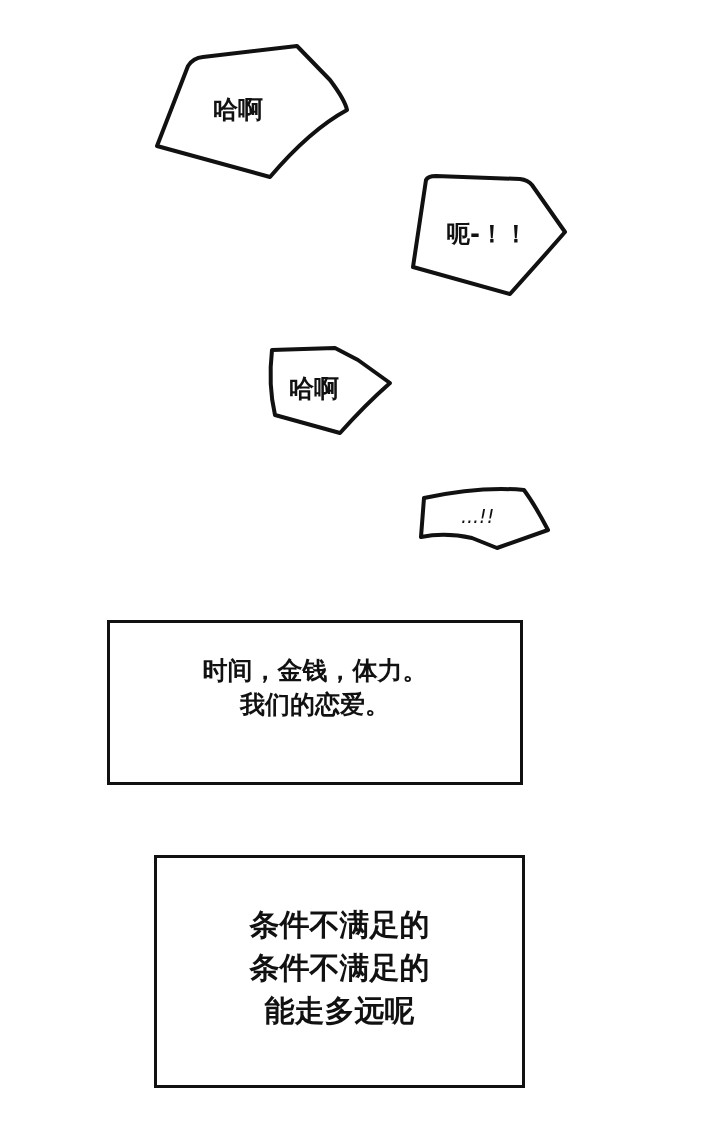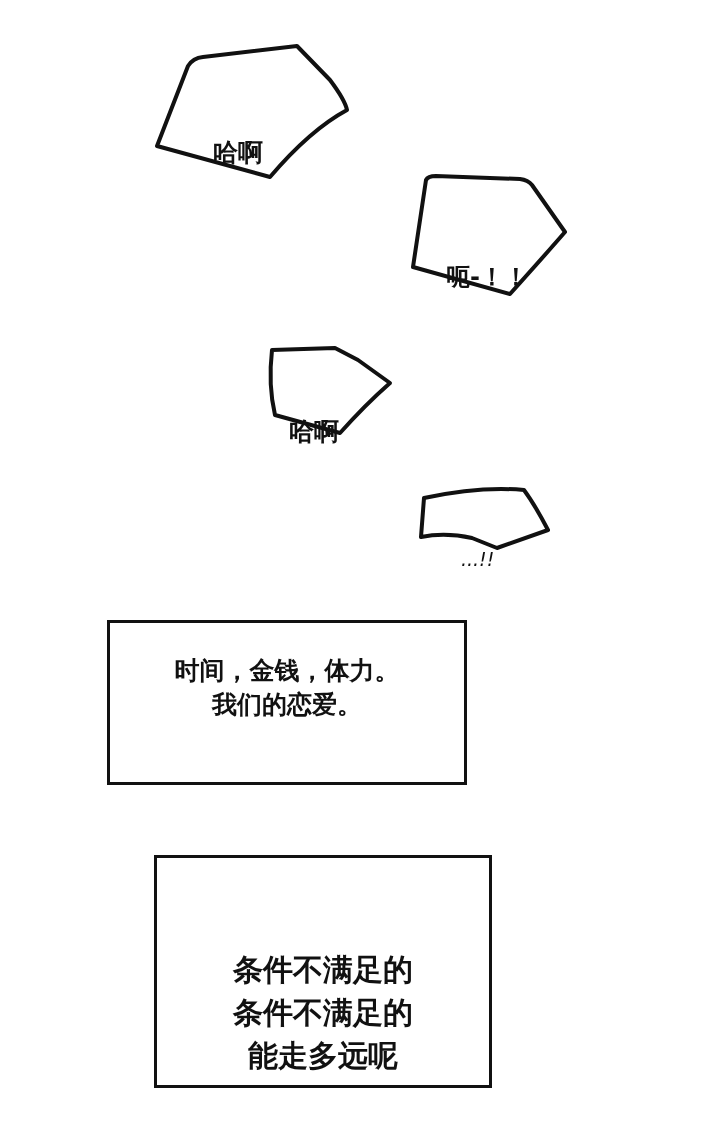--- a/index.html
+++ b/index.html
@@ -22,21 +22,20 @@
       width: 720px;
       height: 1122px;
       pointer-events: none;
     }
     .bubble-text {
       position: absolute;
       font-weight: bold;
       white-space: nowrap;
       color: #111111;
       line-height: 1;
-      margin-top: 43px;
     }
     .narration-box {
       position: absolute;
       background: #ffffff;
       border: 3px solid #111111;
       box-sizing: border-box;
       display: flex;
       align-items: center;
       justify-content: center;
       flex-direction: column;
@@ -64,22 +63,22 @@
 </svg>
 
 <div class="bubble-text" style="left:213px; top:97px; font-size:25px;">哈啊</div>
 
 <div class="bubble-text" style="left:446px; top:222px; font-size:24px;">呃-！！</div>
 
 <div class="bubble-text" style="left:289px; top:376px; font-size:25px;">哈啊</div>
 
 <div class="bubble-text" style="left:461px; top:507px; font-size:19px; font-weight:normal; font-style:italic;">...!!</div>
 
-<div class="narration-box" style="left:107px; top:620px; width:360px; height:165px; font-size:25px; line-height:34px; padding-bottom:30px;">
+<div class="narration-box" style="left:107px; top:620px; width:416px; height:165px; font-size:25px; line-height:34px; padding-bottom:30px;">
   <span class="narration-line">时间，金钱，体力。</span>
   <span class="narration-line">我们的恋爱。</span>
 </div>
 
-<div class="narration-box" style="left:154px; top:855px; width:338px; height:233px; font-size:30px; line-height:43px; padding-bottom:8px;justify-content:flex-end;">
+<div class="narration-box" style="left:154px; top:855px; width:371px; height:233px; font-size:30px; line-height:43px; padding-bottom:8px;">
   <span class="narration-line">条件不满足的</span>
   <span class="narration-line">条件不满足的</span>
   <span class="narration-line">能走多远呢</span>
 </div>
 
 </body></html>

